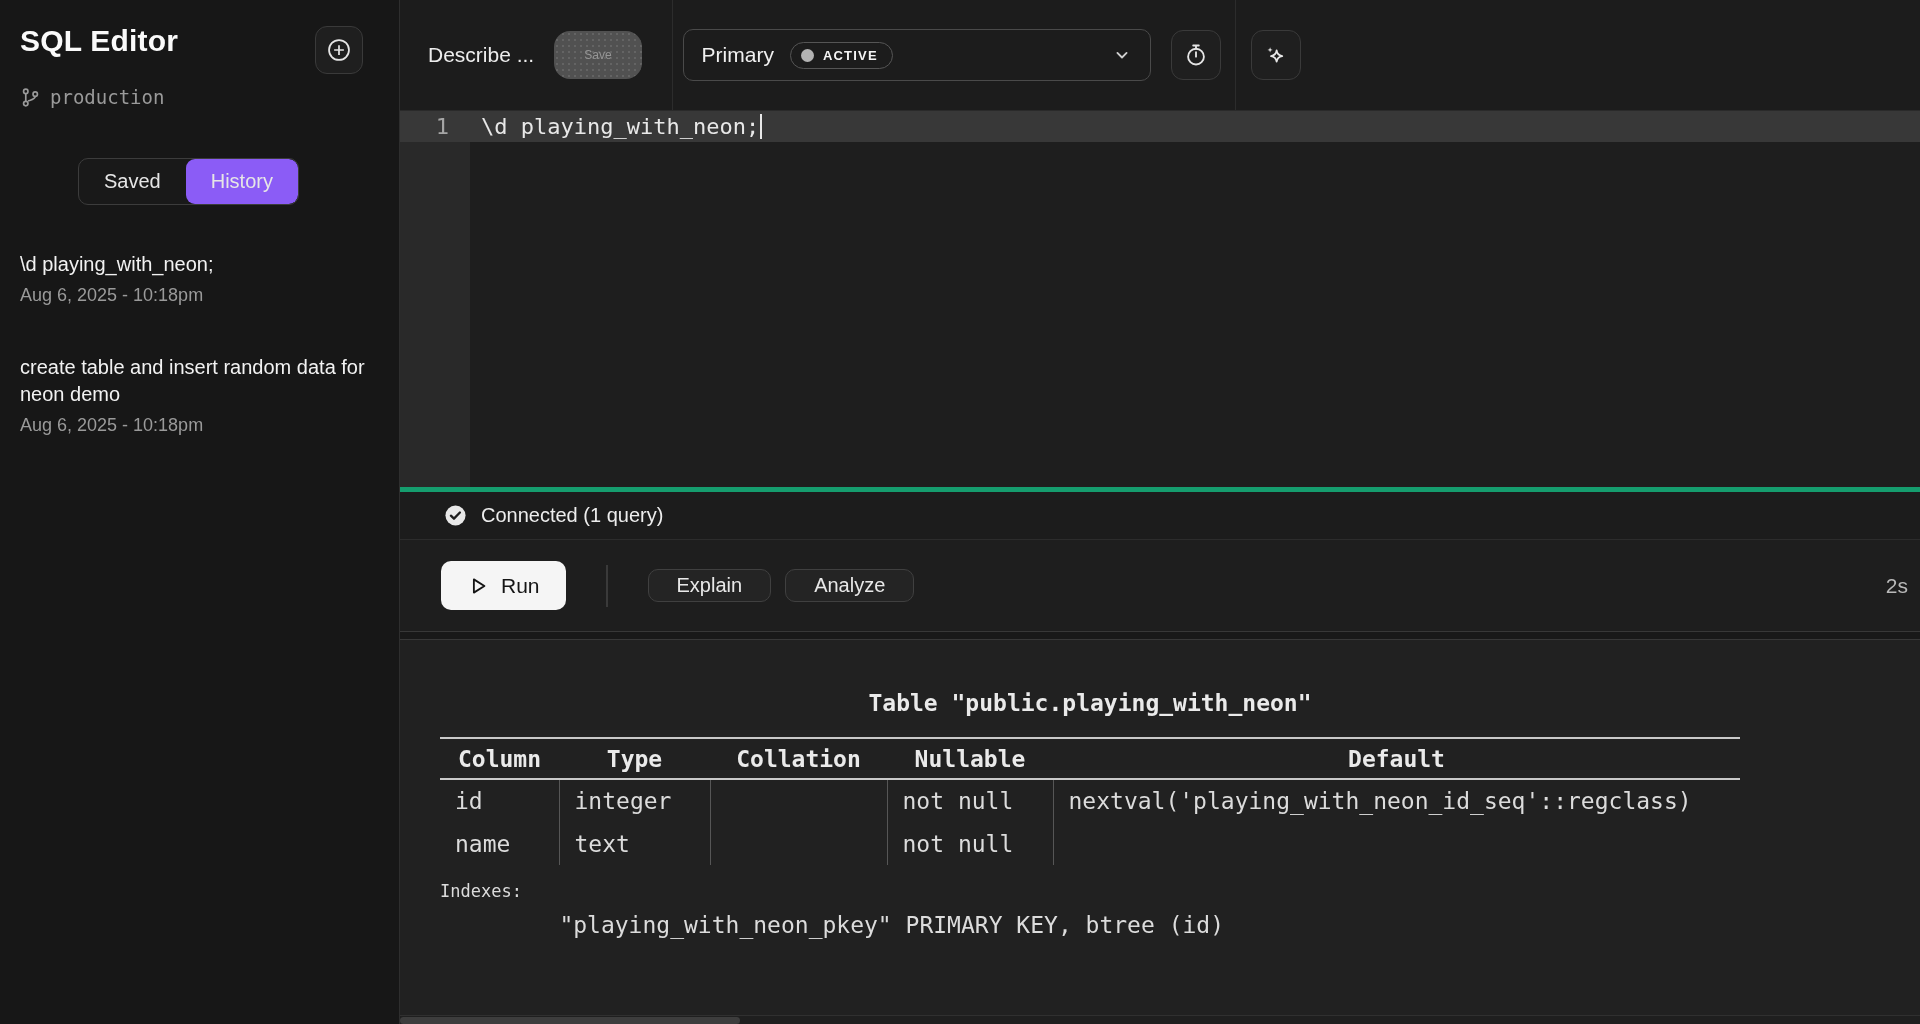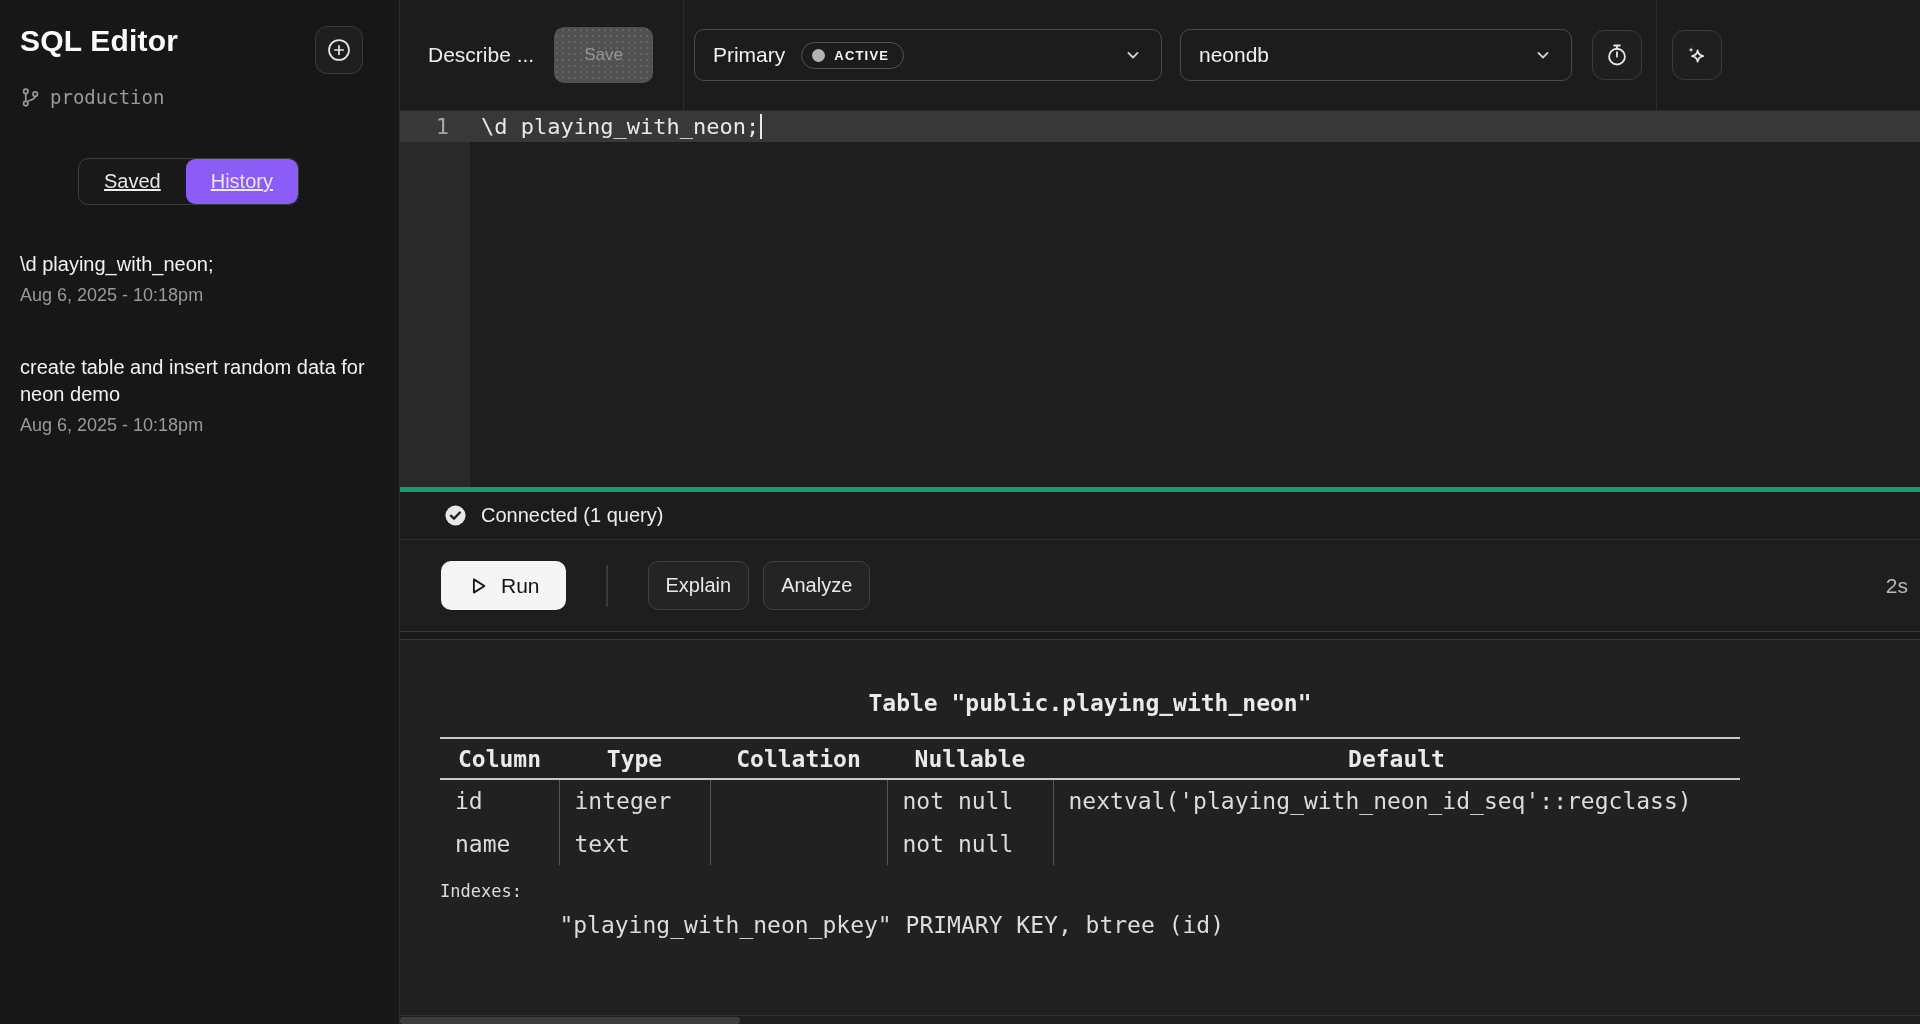--- a/index.html
+++ b/index.html
@@ -9,36 +9,36 @@
 
   
   .sidebar { width: 400px; min-width: 400px; height: 100%; background: #171717; border-right: 1px solid #2e2e2e; padding: 24px 20px 0 20px; }
   .sidebar-header { display: flex; justify-content: space-between; align-items: flex-start; gap: 16px; }
   .sidebar-title { font-size: 30px; font-weight: 700; color: #fafafa; letter-spacing: 0.2px; }
   .branch-row { display: flex; align-items: center; gap: 9px; margin-top: 28px; color: #9a9a9a; }
   .branch-row span { font-family: "DejaVu Sans Mono", monospace; font-size: 19px; }
   .icon-btn { width: 48px; height: 48px; border-radius: 12px; background: #1f1f1f; border: 1px solid #3a3a3a; display: flex; align-items: center; justify-content: center; cursor: pointer; }
   .sidebar .icon-btn { margin-right: 16px; margin-top: 2px; }
 
-  .tabs { margin: 50px 0 0 58px; display: inline-flex; border: 1px solid #3c3c3c; border-radius: 10px; background: #191919; overflow: hidden; text-decoration: underline; }
+  .tabs { margin: 50px 0 0 58px; display: inline-flex; border: 1px solid #3c3c3c; border-radius: 10px; background: #191919; overflow: hidden; }
   .tab { border: none; background: transparent; color: #e6e6e6; font-family: "Liberation Sans", sans-serif; font-size: 20px; padding: 11px 25px; cursor: pointer; }
   .tab.active { background: #8b5cf6; border-radius: 9px; }
 
   .history-list { margin-top: 46px; }
   .history-item { margin-bottom: 48px; cursor: pointer; }
   .history-query { font-size: 20px; line-height: 1.32; color: #f2f2f2; max-width: 345px; }
   .history-time { font-size: 18px; color: #9a9a9a; margin-top: 8px; }
 
   
   .main { flex: 1; display: flex; flex-direction: column; background: #4c1d95; min-width: 0; }
 
   
   .topbar { height: 110px; min-height: 110px; display: flex; align-items: center; padding-left: 28px; background: #1c1c1c; }
   .query-title { font-size: 21px; font-weight: 500; color: #ededed; }
-  .save-btn { margin-left: 20px; height: 56px; padding: 0 30px; border: none; border-radius: 10px; font-family: "Liberation Sans", sans-serif; font-size: 17px; color: #969696; background-color: #515151; background-image: radial-gradient(#646464 1.1px, transparent 1.1px); background-size: 6px 6px; cursor: default; }
+  .save-btn { margin-left: 20px; height: 48px; padding: 0 30px; border: none; border-radius: 16px; font-family: "Liberation Sans", sans-serif; font-size: 12px; color: #969696; background-color: #515151; background-image: radial-gradient(#646464 1.1px, transparent 1.1px); background-size: 6px 6px; cursor: default; }
   .vdiv { width: 1px; height: 110px; background: #2c2c2c; margin-left: 30px; }
   .dropdown { display: flex; align-items: center; height: 52px; border: 1px solid #4a4a4a; border-radius: 10px; background: #1c1c1c; padding: 0 18px; cursor: pointer; color: #f0f0f0; font-family: "Liberation Sans", sans-serif; font-size: 21px; }
   .dd-branch { margin-left: 10px; width: 468px; }
   .dd-db { margin-left: 18px; width: 392px; }
   .badge { display: inline-flex; align-items: center; gap: 9px; margin-left: 16px; border: 1px solid #555; border-radius: 999px; padding: 5px 14px 5px 10px; }
   .badge .dot { width: 13px; height: 13px; border-radius: 50%; background: #b3b3b3; }
   .badge .badge-text { font-size: 13px; font-weight: 700; letter-spacing: 1.2px; color: #f5f5f5; }
   .dd-chevron { margin-left: auto; display: flex; }
   .topbar .icon-btn.timer { margin-left: 20px; width: 50px; height: 50px; }
   .topbar .vdiv.short { margin-left: 14px; }
@@ -55,21 +55,21 @@
 
   
   .green-divider { height: 5px; background: #159d6e; }
   .statusbar { height: 48px; min-height: 48px; display: flex; align-items: center; gap: 14px; padding-left: 44px; border-bottom: 1px solid #2c2c2c; background: #1c1c1c; }
   .statusbar .status-text { font-size: 20px; color: #ededed; }
 
   
   .toolbar { height: 92px; min-height: 92px; display: flex; align-items: center; padding-left: 41px; padding-right: 12px; background: #1e1e1e; border-bottom: 1px solid #383838; }
   .run-btn { display: flex; align-items: center; gap: 12px; height: 49px; padding: 0 26px; border: none; border-radius: 10px; background: #f5f5f5; color: #151515; font-family: "Liberation Sans", sans-serif; font-size: 21px; font-weight: 500; cursor: pointer; }
   .tdiv { width: 2px; height: 42px; background: #3a3a3a; margin: 0 40px; }
-  .ghost-btn { height: 49px; padding: 0 17px; border: 1px solid #404040; border-radius: 10px; background: #242424; color: #e8e8e8; font-family: "Liberation Sans", sans-serif; font-size: 20px; cursor: pointer; }
+  .ghost-btn { height: 33px; padding: 0 28px; border: 1px solid #404040; border-radius: 10px; background: #242424; color: #e8e8e8; font-family: "Liberation Sans", sans-serif; font-size: 20px; cursor: pointer; }
   .ghost-btn + .ghost-btn { margin-left: 14px; }
   .duration { margin-left: auto; color: #b9b9b9; font-size: 21px; }
 
   .results-gap { height: 8px; background: #191919; border-bottom: 1px solid #383838; }
 
   
   .results { flex: 1; background: #212121; position: relative; padding: 50px 0 0 40px; font-family: "DejaVu Sans Mono", monospace; color: #dcdcdc; overflow: hidden; }
   .tbl-wrap { width: 1300px; }
   .tbl-title { text-align: center; font-size: 23px; font-weight: 700; color: #eaeaea; margin-bottom: 21px; }
   table.psql { border-collapse: collapse; table-layout: fixed; width: 1300px; font-size: 23px; }
@@ -148,28 +148,20 @@
           <span class="dot"></span>
           <span class="badge-text">ACTIVE</span>
         </span>
         <span class="dd-chevron">
           <svg width="20" height="20" viewBox="0 0 24 24" fill="none" stroke="#d0d0d0" stroke-width="2.2" stroke-linecap="round" stroke-linejoin="round">
             <path d="M6.5 9.5 L12 15 L17.5 9.5"></path>
           </svg>
         </span>
       </button>
 
-      <button class="dropdown dd-db">
-        <span>neondb</span>
-        <span class="dd-chevron">
-          <svg width="20" height="20" viewBox="0 0 24 24" fill="none" stroke="#d0d0d0" stroke-width="2.2" stroke-linecap="round" stroke-linejoin="round">
-            <path d="M6.5 9.5 L12 15 L17.5 9.5"></path>
-          </svg>
-        </span>
-      </button>
 
       <button class="icon-btn timer">
         <span>
           <svg width="26" height="26" viewBox="0 0 24 24" fill="none" stroke="#e5e5e5" stroke-width="1.7" stroke-linecap="round">
             <circle cx="12" cy="13.5" r="7.3"></circle>
               <path d="M12 13.5 V9.3 M12 6.2 V3.6 M9.4 3.2 H14.6"></path>
           </svg>
         </span>
       </button>
 

